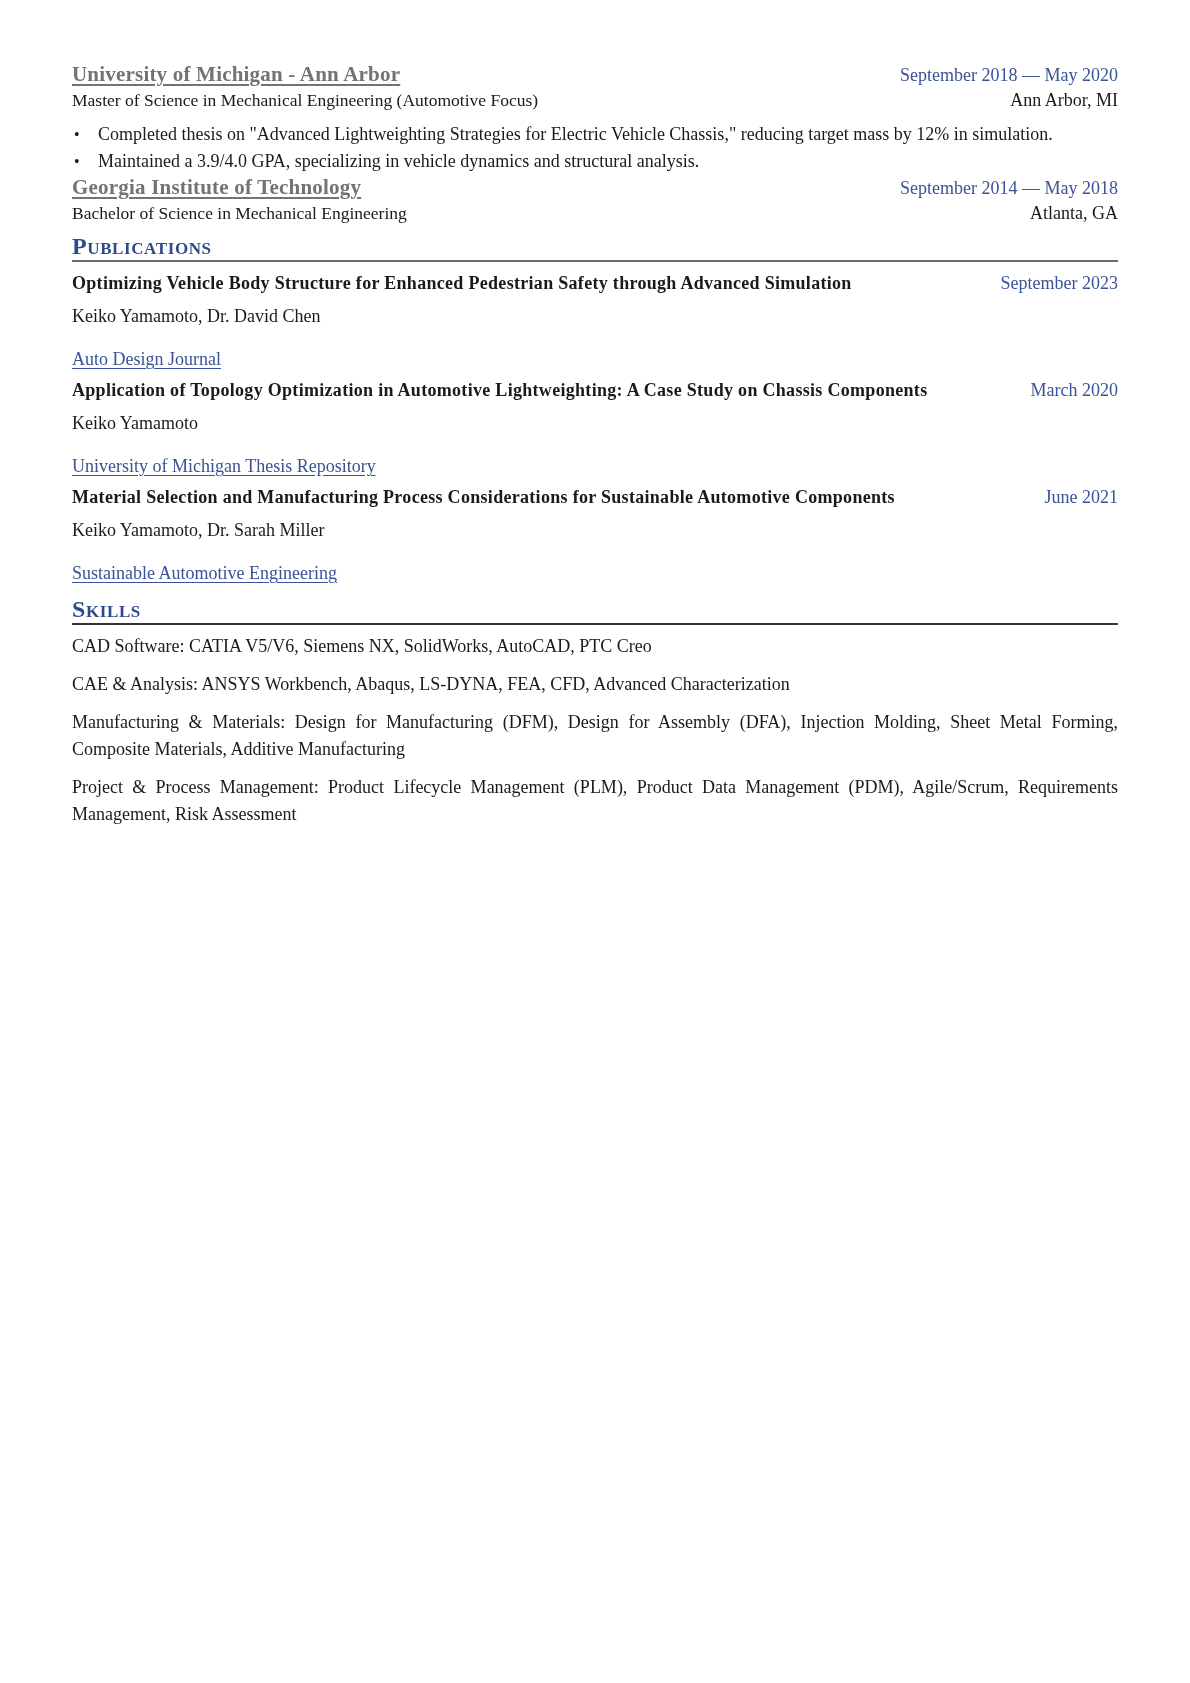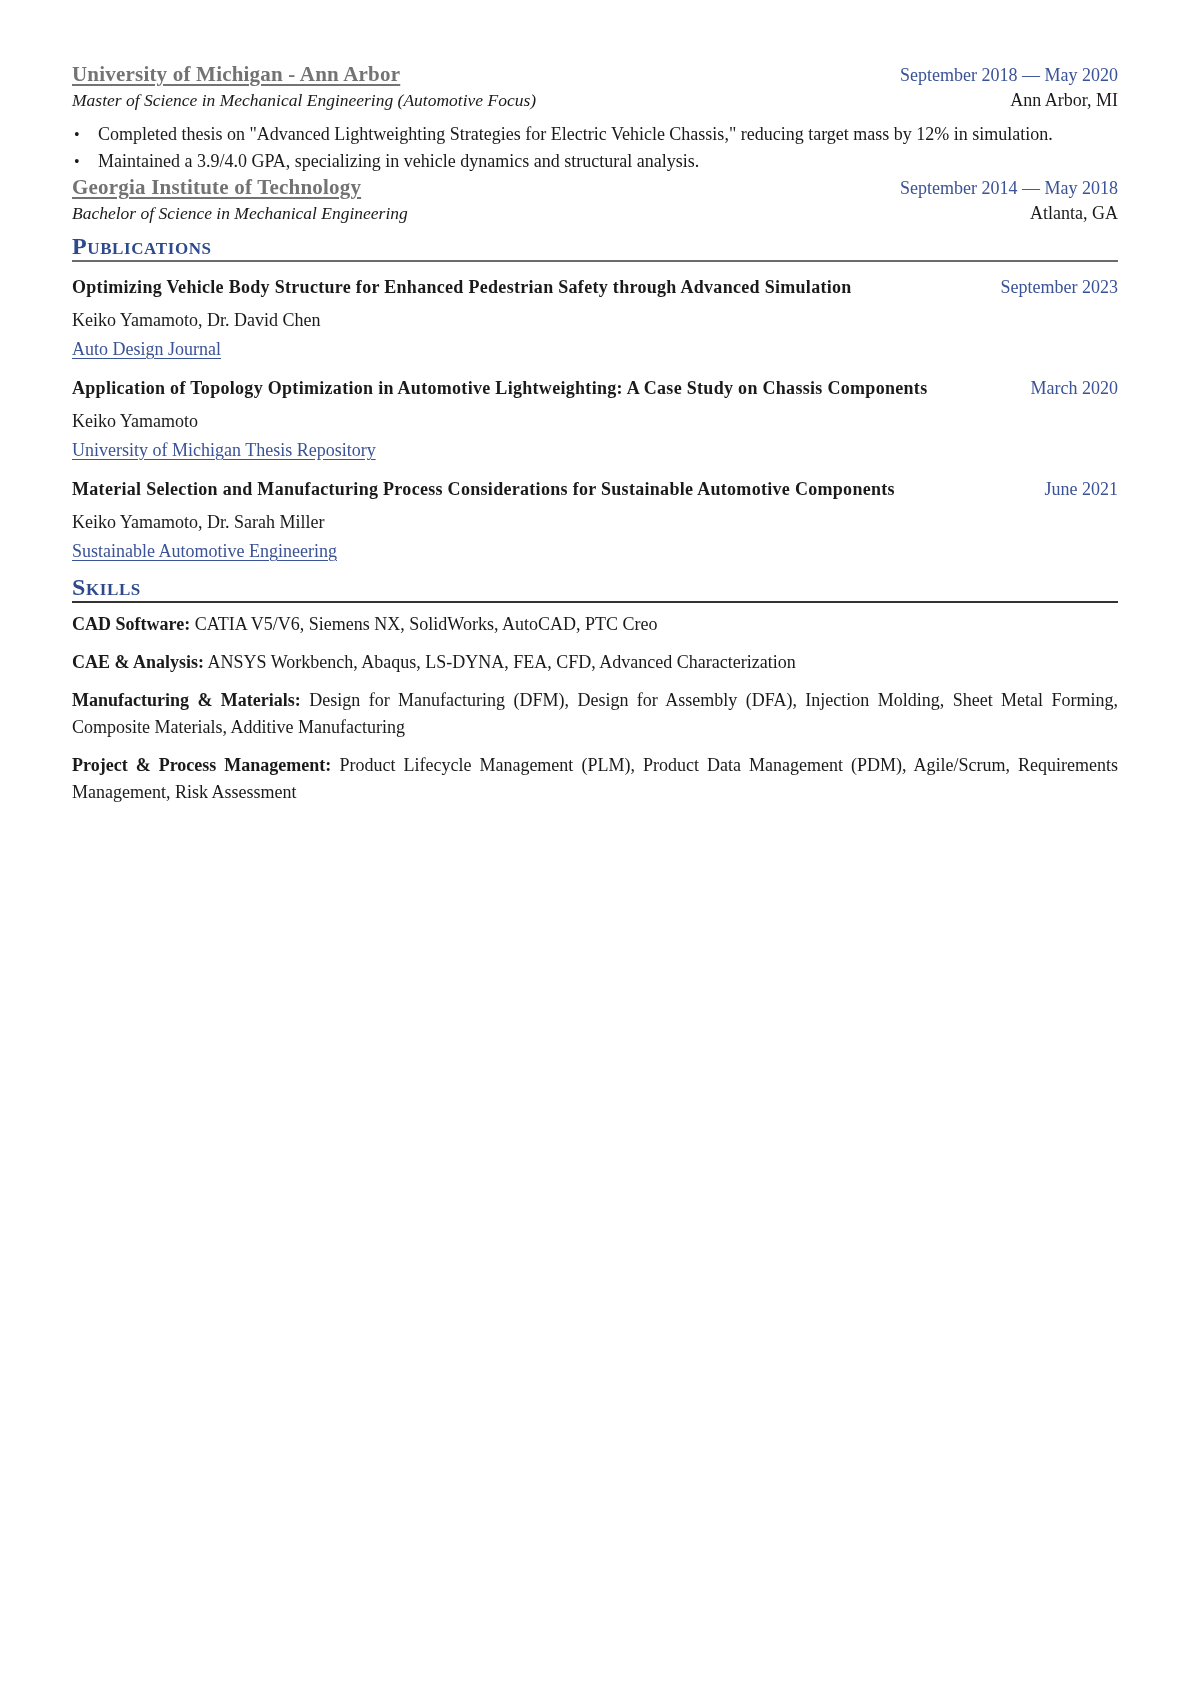--- a/index.html
+++ b/index.html
@@ -4,40 +4,40 @@
 <style>
   html, body { margin:0; padding:0; background:#ffffff; }
   body { width:1190px; height:1683px; position:relative; overflow:hidden;
          font-family: "DejaVu Serif", "Liberation Serif", serif; color:#1a1a1a; }
   .page { position:absolute; left:72px; top:62px; width:1046px; }
   .serif { font-family: "Liberation Serif", "DejaVu Serif", serif; }
   .row { display:flex; justify-content:space-between; align-items:baseline; }
   .inst { font-size:21px; font-weight:bold; color:#737373; text-decoration:underline;
           text-decoration-thickness:1.5px; text-underline-offset:3px; letter-spacing:0.2px; }
   .dates { font-size:18px; color:#3a5296; white-space:nowrap; }
-  .degree { font-size:17.5px; font-style:italic; }
+  .degree { font-size:17.5px; }
   .loc { font-size:18px; white-space:nowrap; }
   ul.bullets { margin:10px 0 0 0; padding:0 0 0 26px; list-style:none; }
   ul.bullets li { position:relative; font-size:18px; line-height:27px; }
   ul.bullets li::before { content:"\2022"; position:absolute; left:-24px; top:0; font-size:16px; }
   .edu { margin-bottom:0; }
   .section-title { font-size:24px; font-weight:bold; color:#2e4a8c; font-variant:small-caps;
                    letter-spacing:0.6px; line-height:28px; margin-top:8px; }
   .rule { height:2px; background:#6b6b6b; margin-top:0px; margin-bottom:8px; }
   .rule.dark { background:#333; height:1.5px; }
   .pub { margin-bottom:4px; }
-  .pub-head { display:flex; justify-content:space-between; align-items:flex-end; gap:14px;margin-top:12px; }
+  .pub-head { display:flex; justify-content:space-between; align-items:flex-end; gap:14px; }
   .pub-title { font-size:18px; font-weight:bold; line-height:27px; text-align:justify;
                text-align-last:left; flex:1; letter-spacing:0.3px; }
   .pub-date { font-size:18px; color:#3a5296; white-space:nowrap; line-height:27px; }
   .pub-authors { font-size:18px; line-height:27px; margin-top:6px; }
   .pub-venue { font-size:18px; line-height:27px; color:#3a5296; text-decoration:underline;
-               text-underline-offset:3px; margin-top:2px; display:inline-block; }
+               text-underline-offset:3px; margin-top:16px; display:inline-block; }
   .skill { font-size:18px; line-height:27px; margin-bottom:11px; text-align:justify; }
-  .skill .label { font-weight:bold;margin-top:23px; }
+  .skill .label { font-weight:normal;margin-top:23px; }
 </style>
 </head>
 <body>
 
 <div class="page serif">
 
   <div class="edu">
     <div class="row">
       <a class="inst">University of Michigan - Ann Arbor</a>
       <span class="dates">September 2018 — May 2020</span>

